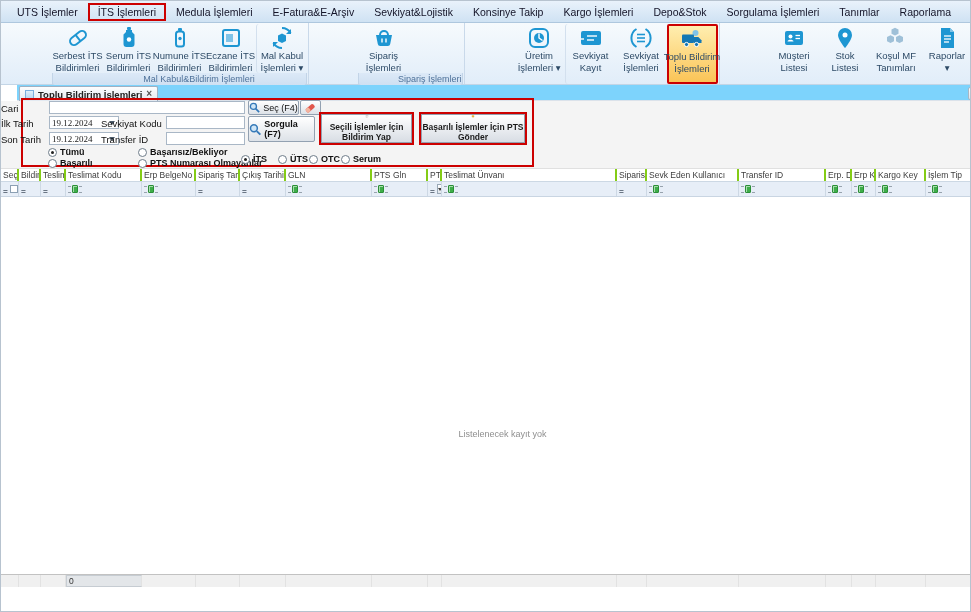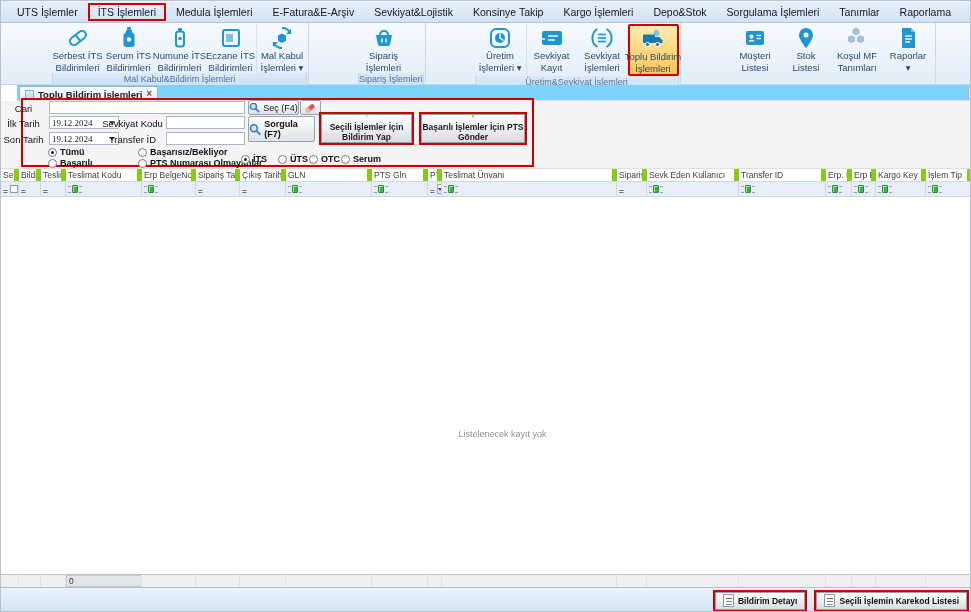--- a/index.html
+++ b/index.html
@@ -39,21 +39,21 @@
     font-size:9.5px; line-height:1.12; text-align:center; color:#2d4a66; margin-top:1px; white-space:nowrap;
   }
   .rbtn.hl {
     background:linear-gradient(#ffeeb0,#fbc457);
     border:2px solid #cc0000; border-radius:2px; padding-top:1px;
   }
   .rgroup .caption {
     height:13px; margin:0 1px 1px 1px;
     background:linear-gradient(#dcE9f7,#cfe0f2);
     border:1px solid #c2d4e7; border-top:none; border-radius:0 0 3px 3px;
-    font-size:9px; color:#4f729a; text-align:center; line-height:12px; white-space:nowrap;
+    font-size:9px; color:#4f729a; text-align:center; line-height:12px; white-space:nowrap;padding-left:39px;
   }
   
   .tabrow {
     position:absolute; left:16px; top:84px; width:971px; height:16px;
     background:#7dd3fc; border-bottom:1px solid #dbe2ea;
   }
   .doc-tab {
     position:absolute; left:2px; top:1px; height:15px;
     background:linear-gradient(#fdfdfe,#e2e9f1);
     border:1px solid #9fb0c2; border-bottom:none; border-radius:2px 2px 0 0;
@@ -68,21 +68,21 @@
   }
   .tablist-btn .caret { width:0; height:0; border-left:3px solid transparent; border-right:3px solid transparent; border-top:4px solid #555; margin-top:2px; }
   .tablist-btn .bar { position:absolute; top:2px; left:3px; right:3px; height:1px; background:#555; }
   
   .formpanel {
     position:absolute; left:0; top:100px; width:971px; height:67px; background:#f4f4f4;
     font-size:9.5px;
   }
   .ann-rect { position:absolute; border:2px solid #cc0000; pointer-events:none; }
   .ann-main { left:20px; top:-3px; width:513px; height:69px; }
-  .flabel { position:absolute; text-align:center; color:#111; }
+  .flabel { position:absolute; text-align:left; color:#111; }
   .tinput {
     position:absolute; background:#fff; border:1px solid #a9b7c6; height:13px;
     font-size:9px; padding:0 2px; font-family:"Liberation Sans",sans-serif;
   }
   .combo { display:flex; align-items:center; justify-content:space-between; }
   .combo .val { font-size:9px;font-family:Liberation Serif, serif; }
   .combo .arr { width:0; height:0; border-left:3px solid transparent; border-right:3px solid transparent; border-top:4px solid #4a5a6a; margin-right:1px; }
   .gbtn {
     position:absolute; background:linear-gradient(#ffffff,#dde2e8);
     border:1px solid #93a1b1; border-radius:2px; display:flex; align-items:center; justify-content:center;
@@ -102,21 +102,21 @@
   .radio.on .dot::after {
     content:""; position:absolute; left:2px; top:2px; width:3px; height:3px; border-radius:50%; background:#222;
   }
   .radio .rl { font-size:9px; font-weight:bold; color:#111; white-space:nowrap; }
   
   .grid { position:absolute; left:0; top:167px; width:971px; }
   .hdr, .frow, .sumrow { display:flex; width:971px; }
   .hdr { height:14px; background:#fff; border-top:1px solid #e0e0e0; border-bottom:1px solid #ccd8e4; }
   .hdr .cell {
     font-size:8.5px; color:#3c3c3c; padding:1px 2px 0 2px; white-space:nowrap; overflow:hidden;
-    border-right:5px solid #84cc16;
+    border-right:2px solid #84cc16;
   }
   .frow { height:15px; background:#e7eef7; border-bottom:1px solid #c9d5e2; }
   .frow .cell { display:flex; align-items:center; gap:2px; padding-left:2px; border-right:1px solid #cdd8e4; overflow:hidden; }
   .feq::before { content:"="; font:bold 8px "DejaVu Sans Mono", monospace; color:#6b7684; }
   .chk { width:8px; height:8px; background:#fff; border:1px solid #8ca0b3; }
   .dropbox { width:10px; height:10px; background:linear-gradient(#fff,#dfe5eb); border:1px solid #9aa8b6; display:flex; align-items:center; justify-content:center; }
   .dropbox::after { content:""; width:0; height:0; border-left:2.5px solid transparent; border-right:2.5px solid transparent; border-top:3.5px solid #444; }
   .abc { display:inline-flex; align-items:center; gap:1px; }
   .abc::before, .abc::after { content:""; width:3px; height:5px; border-top:1px solid #97a2ad; border-bottom:1px solid #97a2ad; }
   .abc i { width:6px; height:8px; background:#3fae49; border:1px solid #2b8f37; border-radius:1px; box-shadow:inset 1px 1px 0 rgba(255,255,255,.55); }
@@ -292,21 +292,20 @@
                 <rect x="2" y="7.5" width="12" height="8.5" rx="1" fill="#1478b4"></rect>
                 <path d="M14 10h4.3l3.2 3.2V16H14z" fill="#1478b4"></path>
                 <circle cx="6.5" cy="17.5" r="2.1" fill="#1478b4" stroke="#fff" stroke-width="1"></circle>
                 <circle cx="16.5" cy="17.5" r="2.1" fill="#1478b4" stroke="#fff" stroke-width="1"></circle>
               </svg>
           </span>
           <span class="lbl">Toplu Bildirim</span>
           <span class="lbl">İşlemleri</span>
         </div>
       </div>
-      <div class="caption">Üretim&amp;Sevkiyat İşlemleri</div>
     </div>
 
     <div class="rgroup">
       <div class="btns">
         <div class="rbtn">
           <span class="ic">
             <svg width="24" height="24" viewBox="0 0 24 24">
                 <rect x="3" y="5" width="18" height="14" rx="2" fill="#1e96d2"></rect>
                 <circle cx="8.5" cy="10.5" r="2" fill="#fff"></circle>
                 <path d="M5.5 15.5c0-2.4 6-2.4 6 0z" fill="#fff"></path>
@@ -592,28 +591,14 @@
       <div class="cell c10"></div>
       <div class="cell c11"></div>
     <div class="cell c12"></div>
       <div class="cell c13"></div>
       <div class="cell c14"></div>
       <div class="cell c15"></div>
     <div class="cell c16"></div>
       <div class="cell c17"></div>
   </div>
 
-  <div class="statusbar">
-    <div class="swrap">
-      <div class="sbtn">
-        <span class="docic"></span>
-        <span class="t">Bildirim Detayı</span>
-      </div>
-    </div>
-    <div class="swrap">
-      <div class="sbtn">
-        <span class="docic"></span>
-        <span class="t">Seçili İşlemin Karekod Listesi</span>
-      </div>
-    </div>
-  </div>
 
 </div>
 
 </body></html>

